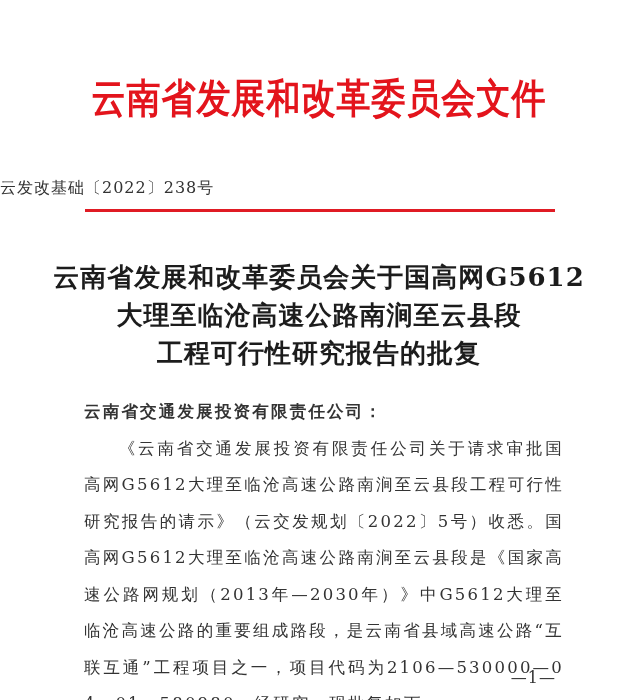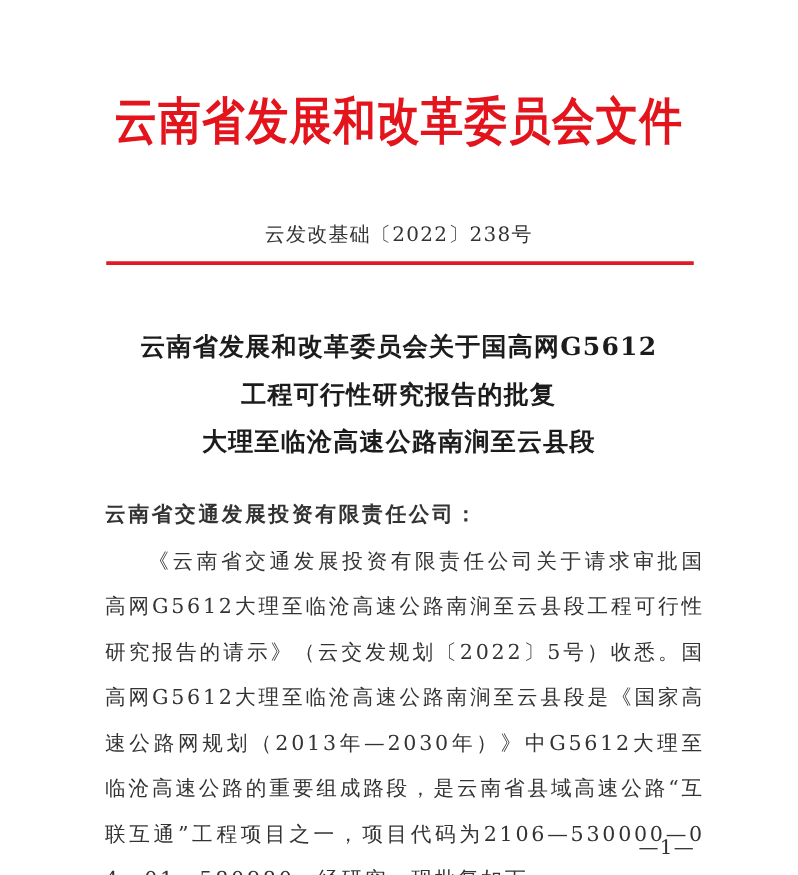--- a/index.html
+++ b/index.html
@@ -35,21 +35,21 @@
       letter-spacing: 1px;
       line-height: 50px;
       transform: scaleY(1.18);
       transform-origin: center top;
     }
     .doc-number {
       position: absolute;
       left: 0;
       top: 176px;
       width: 638px;
-      text-align: center;
+      text-align: left;
       font-size: 16px;
       line-height: 24px;
       color: #333;
       letter-spacing: 1px;
     }
     .red-rule {
       position: absolute;
       left: 85px;
       top: 209px;
       width: 470px;
@@ -60,21 +60,21 @@
       position: absolute;
       left: 0;
       top: 258px;
       width: 638px;
       text-align: center;
     }
     .title-line {
       display: block;
       font-family: "DejaVu Serif", "Liberation Serif", serif;
       font-weight: bold;
-      font-size: 20px;
+      font-size: 26px;
       line-height: 38px;
       color: #1c1c1c;
       letter-spacing: 1px;
     }
     .body-text {
       position: absolute;
       left: 84px;
       top: 394px;
       width: 480px;
       font-size: 16.5px;
@@ -110,22 +110,22 @@
 <div class="page">
 
   <div class="red-header">云南省发展和改革委员会文件</div>
 
   <div class="doc-number">云发改基础〔2022〕238号</div>
 
   <div class="red-rule"></div>
 
   <div class="title-block">
     <span class="title-line">云南省发展和改革委员会关于国高网G5612</span>
+    <span class="title-line">大理至临沧高速公路南涧至云县段</span>
     <span class="title-line">工程可行性研究报告的批复</span>
-    <span class="title-line">大理至临沧高速公路南涧至云县段</span>
   </div>
 
   <div class="body-text">
     <p class="salutation">云南省交通发展投资有限责任公司：</p>
     <p class="para">《云南省交通发展投资有限责任公司关于请求审批国高网G5612大理至临沧高速公路南涧至云县段工程可行性研究报告的请示》（云交发规划〔2022〕5号）收悉。国高网G5612大理至临沧高速公路南涧至云县段是《国家高速公路网规划（2013年—2030年）》中G5612大理至临沧高速公路的重要组成路段，是云南省县域高速公路“互联互通”工程项目之一，项目代码为2106—530000—04—01—580980。经研究，现批复如下：</p>
   </div>
 
   <div class="page-number">—1—</div>
 
 </div>

